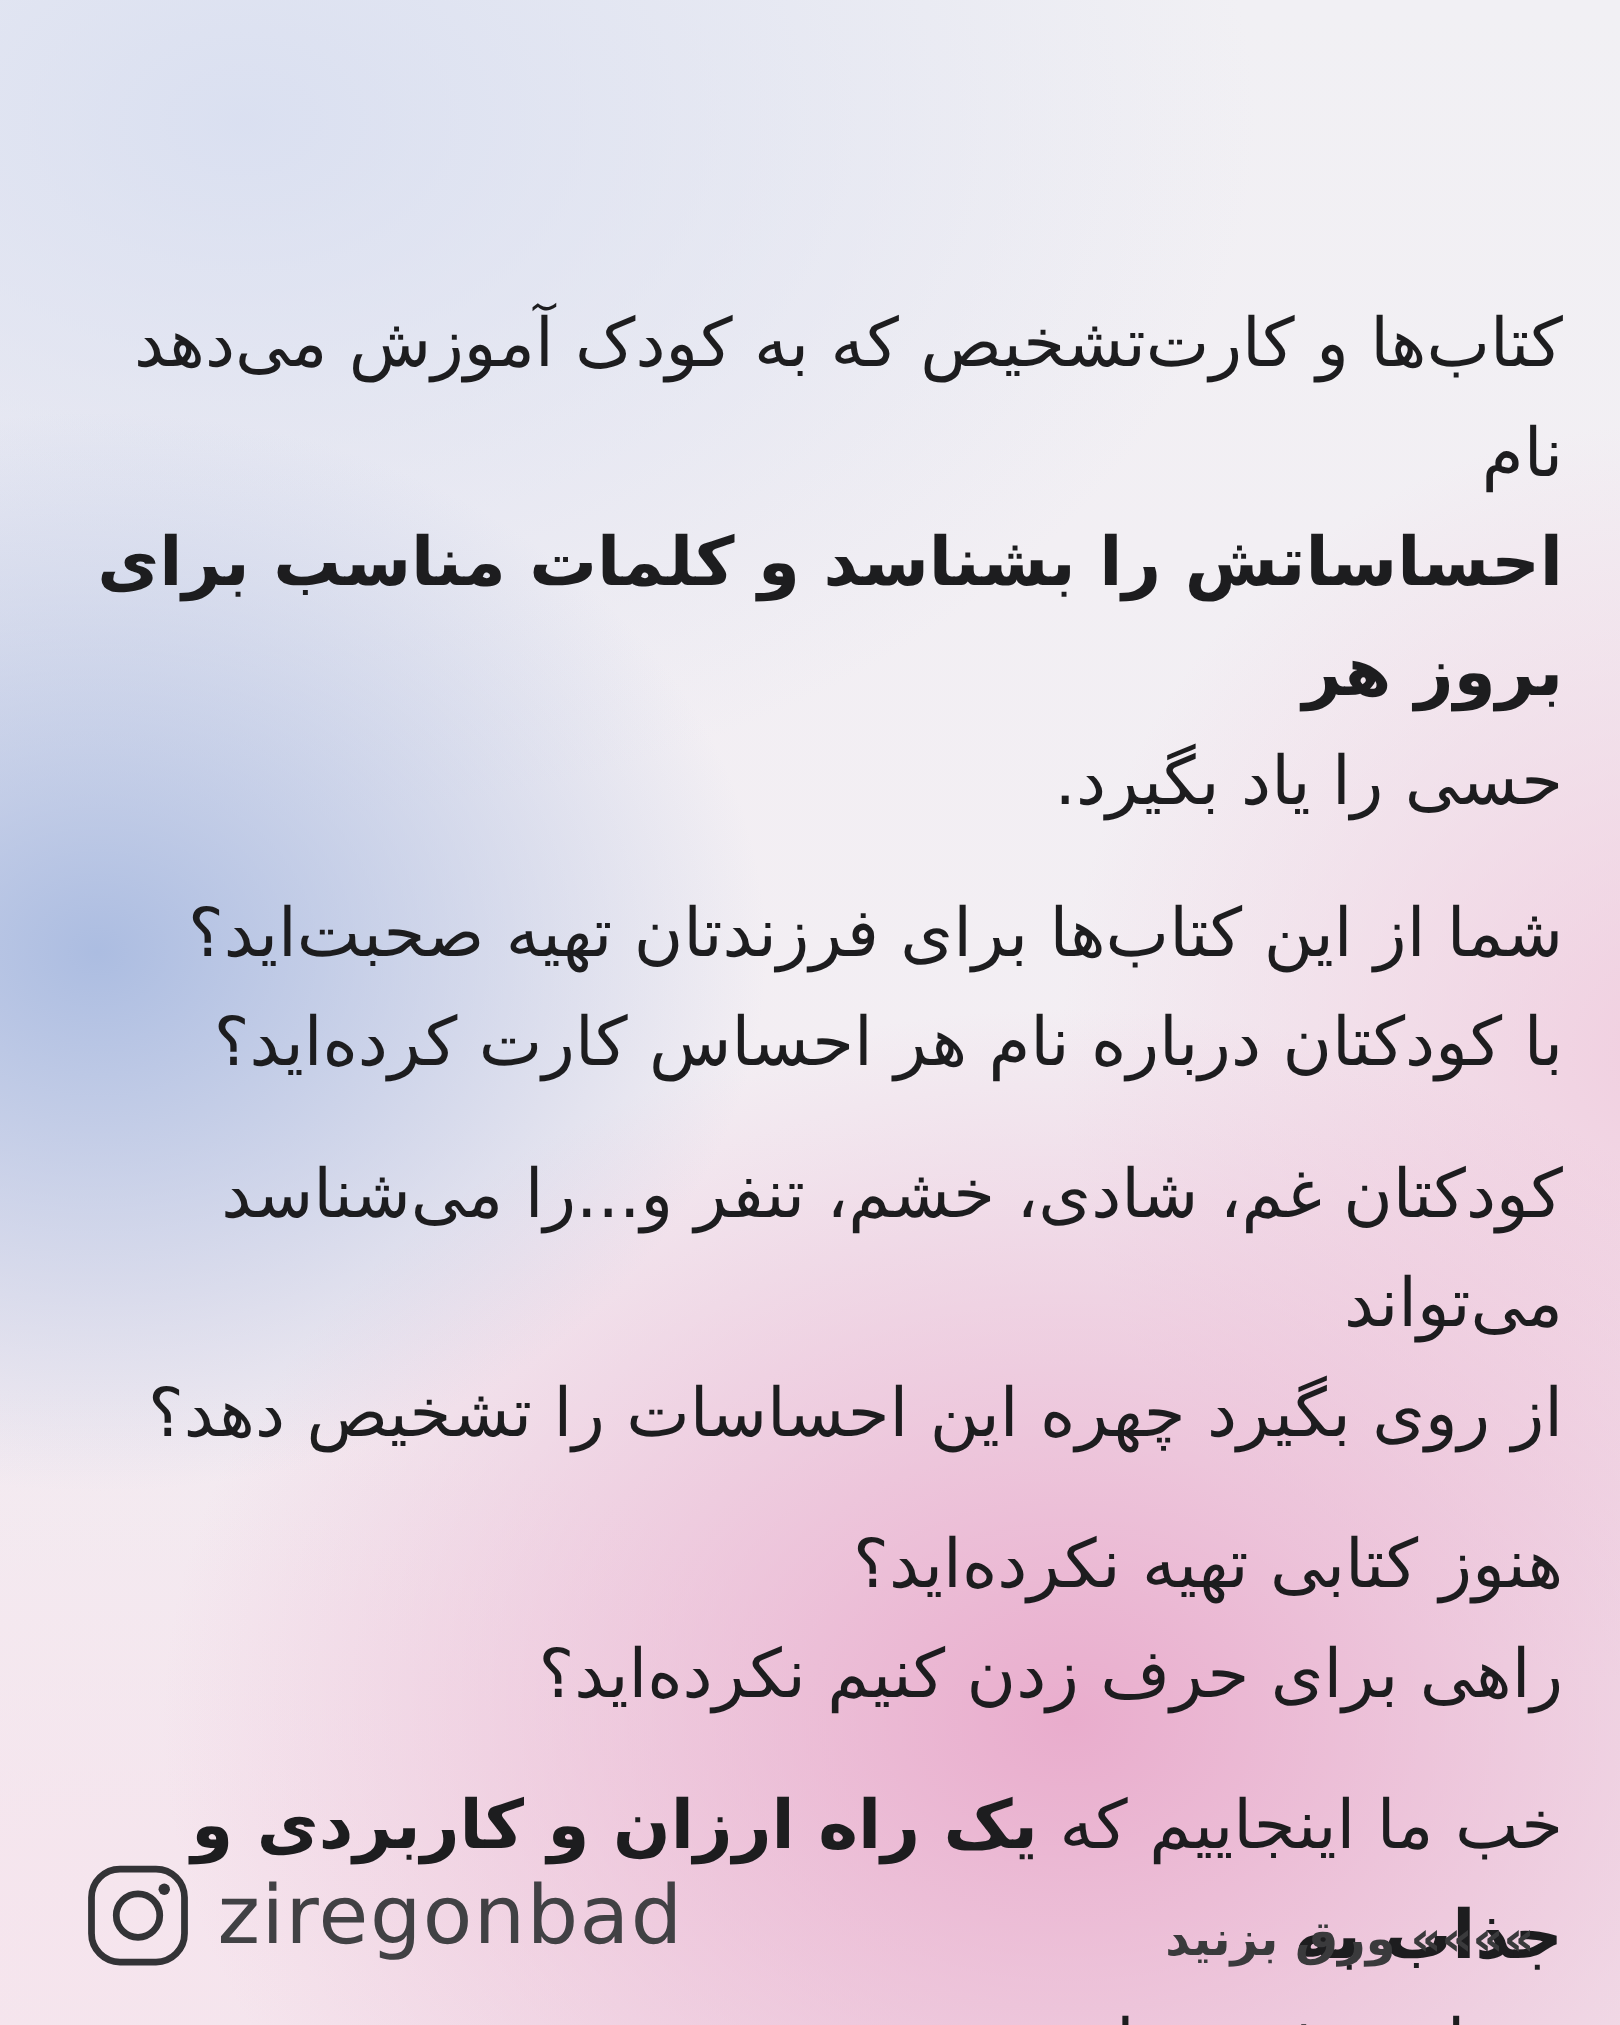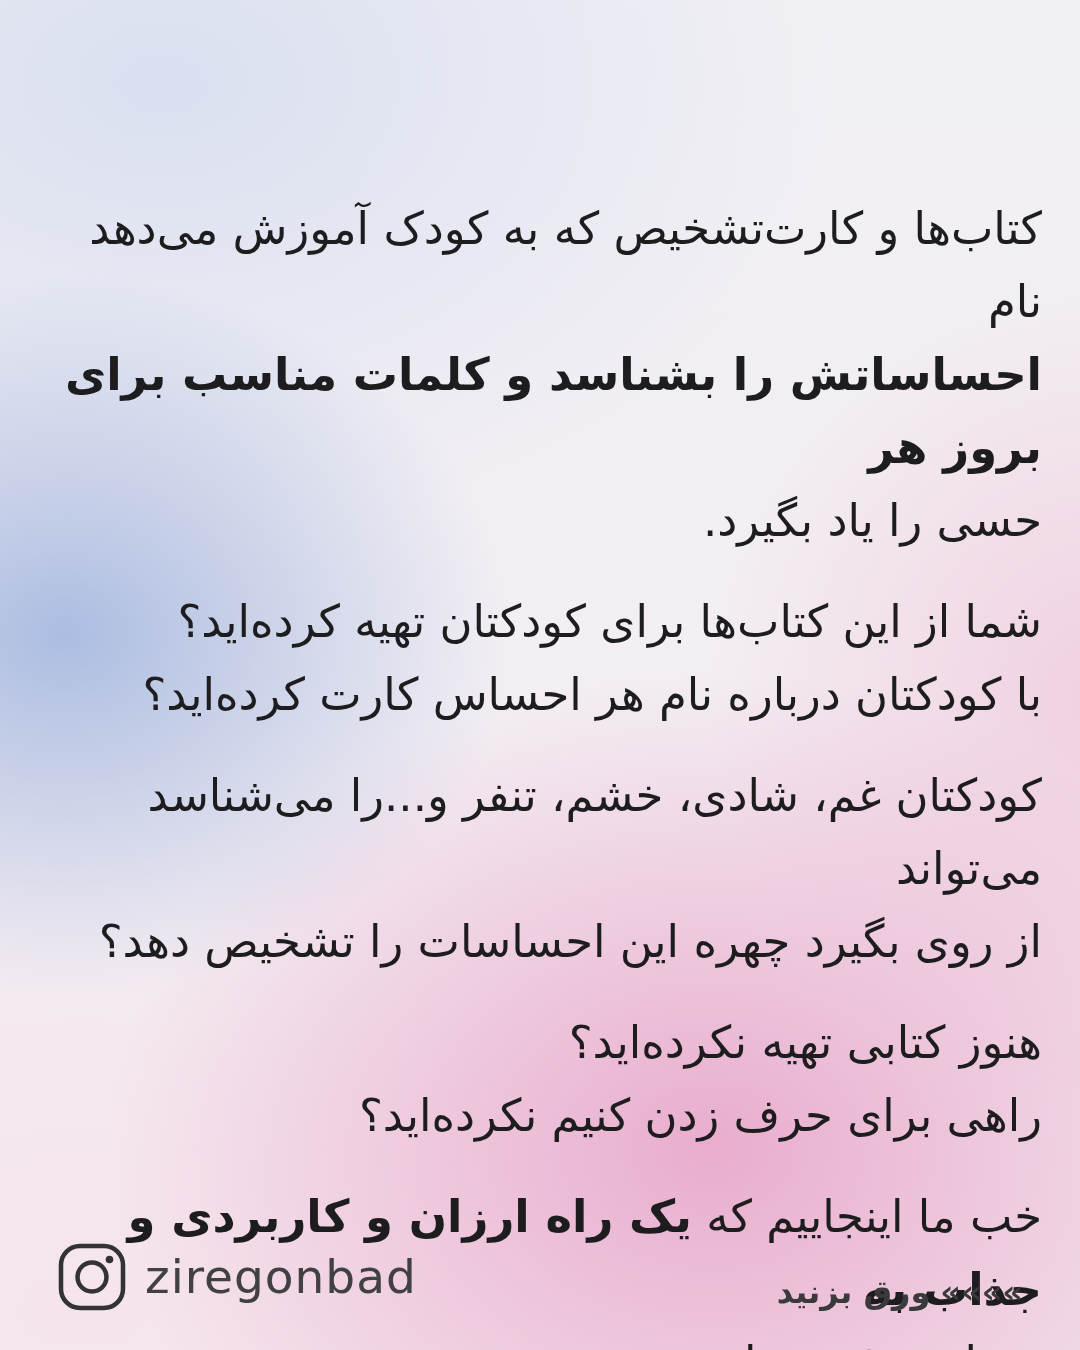--- a/index.html
+++ b/index.html
@@ -28,39 +28,39 @@
   .footer{
     position:absolute;
     left:0; right:0; top:1240px; height:80px;
   }
   .handle-wrap{
     position:absolute; left:57px; top:2px;
     display:flex; align-items:center; gap:18px;
   }
   .ig-icon{width:70px;height:70px;display:block;}
   .handle{
-    font-size:47px; color:#414144; letter-spacing:1px;
+    font-size:54px; color:#414144; letter-spacing:1px;
     line-height:70px;
   }
   .swipe{
     position:absolute; right:57px; top:28px;
     direction:rtl;
     font-size:32px; font-weight:700; color:#3a3a3c;
     line-height:48px;
     white-space:nowrap;
   }
   .swipe .marks{letter-spacing:-2px;}
   .swipe .label{margin-right:10px;}
 </style>
 </head>
 <body>
 
 <div class="text-block">
     <p><span>کتاب‌ها و کارت‌تشخیص که به کودک آموزش می‌دهد نام</span><br><span class="bold">احساساتش را بشناسد و کلمات مناسب برای بروز هر</span><br><span>حسی را یاد بگیرد.</span></p>
-    <p><span>شما از این کتاب‌ها برای کودکتان تهیه کرده‌اید؟</span><br><span>با کودکتان درباره نام هر احساس کارت کرده‌اید؟</span></p>
+    <p><span>شما از این کتاب‌ها برای فرزندتان تهیه صحبت‌اید؟</span><br><span>با کودکتان درباره نام هر احساس کارت کرده‌اید؟</span></p>
     <p><span>کودکتان غم، شادی، خشم، تنفر و...را می‌شناسد می‌تواند</span><br><span>از روی بگیرد چهره این احساسات را تشخیص دهد؟</span></p>
     <p><span>هنوز کتابی تهیه نکرده‌اید؟</span><br><span>راهی برای حرف زدن کنیم نکرده‌اید؟</span></p>
     <p><span>خب ما اینجاییم که </span><span class="bold">یک راه ارزان و کاربردی و جذاب به</span><br><span>شما معرفی پیدا</span></p>
   </div>
 
 <div class="footer">
   <div class="handle-wrap">
     <svg class="ig-icon" viewBox="0 0 70 70" xmlns="http://www.w3.org/2000/svg">
       <rect x="4" y="4" width="62" height="62" rx="19" fill="none" stroke="#333336" stroke-width="4.5"></rect>
       <circle cx="35" cy="35" r="14.5" fill="none" stroke="#333336" stroke-width="4.5"></circle>

